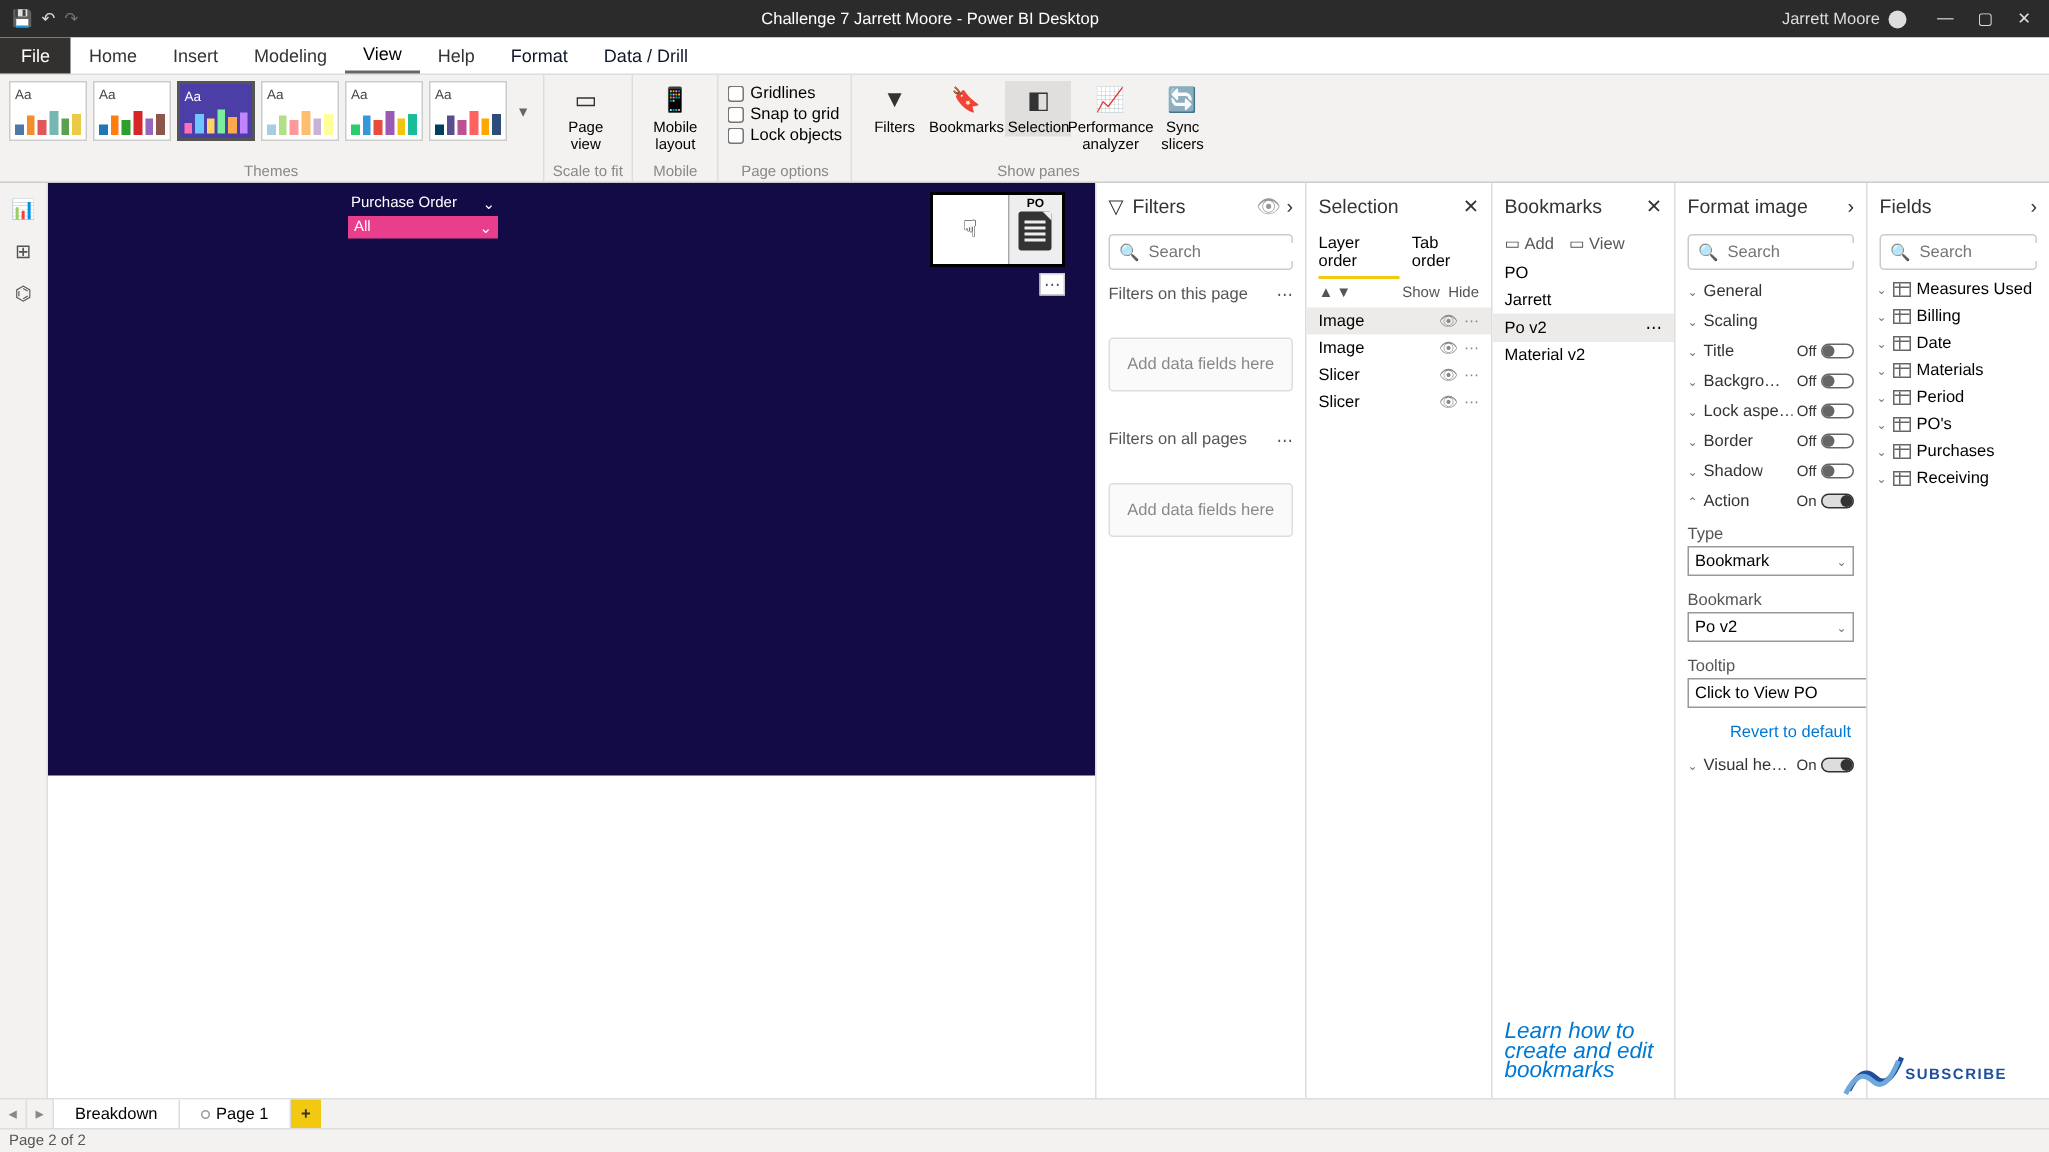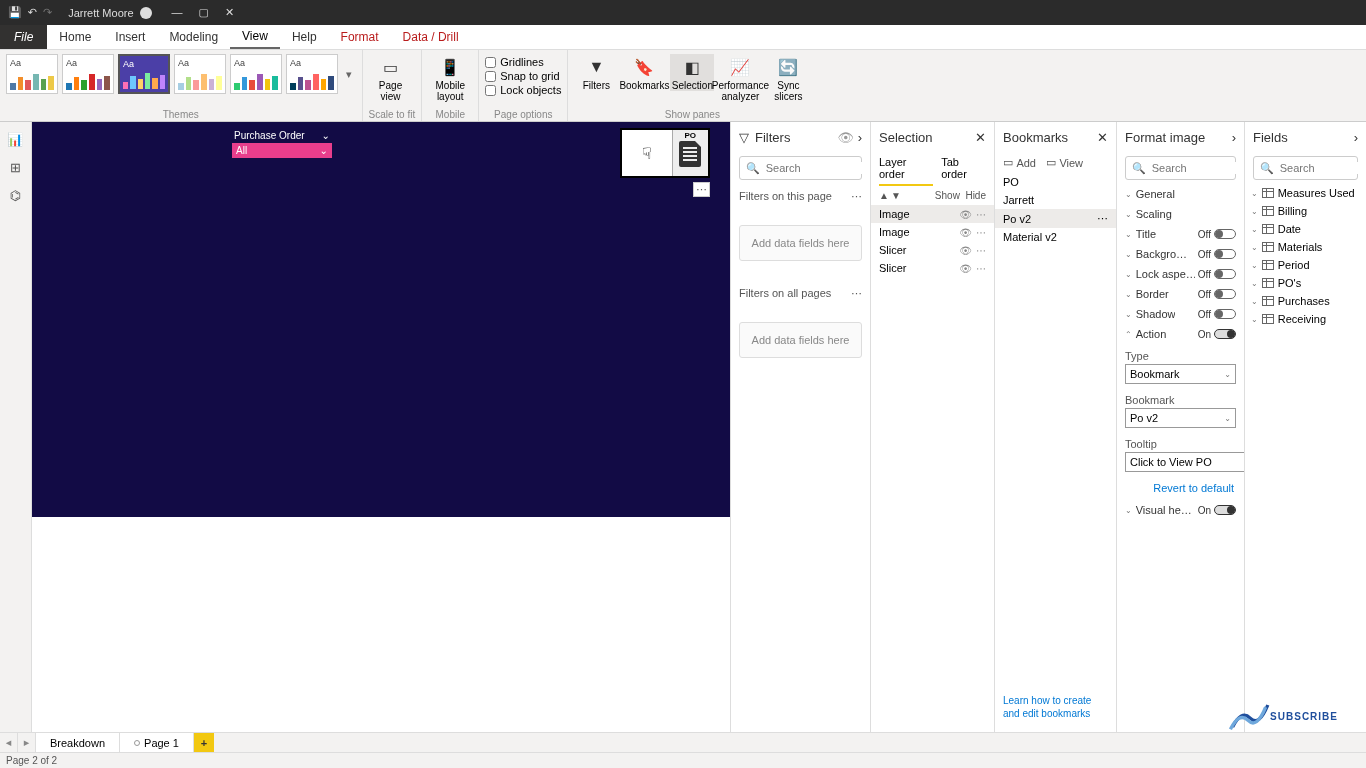--- a/index.html
+++ b/index.html
@@ -9,24 +9,24 @@
   .titlebar { height: 25px; background: #2b2b2b; color: #ddd; display: flex; align-items: center; font-size: 11px; }
   .titlebar .qa { display: flex; gap: 6px; padding: 0 8px; }
   .titlebar .qa span { cursor: pointer; }
   .titlebar .title { flex: 1; text-align: center; color: #fff; }
   .titlebar .user { padding: 0 8px; display: flex; align-items: center; gap: 6px; }
   .titlebar .wbtns { display: flex; gap: 16px; padding: 0 12px; }
   .avatar { width: 12px; height: 12px; border-radius: 50%; background: #ddd; display:inline-block; }
 
   
   .ribbon-tabs { height: 25px; background: #fff; border-bottom: 1px solid #ddd; display: flex; align-items: stretch; font-size: 12px; }
-  .ribbon-tabs .file { background: #323130; color: #fff; padding: 0 14px; display:flex; align-items:center;font-style:italic; }
+  .ribbon-tabs .file { background: #323130; color: #fff; padding: 0 14px; display:flex; align-items:center; }
   .ribbon-tabs .tab { padding: 0 12px; display:flex; align-items:center; color:#333; cursor:pointer; }
   .ribbon-tabs .tab.active { color: #000; border-bottom: 2px solid #666; }
-  .ribbon-tabs .tab.accent { color: #b91c1c; }
+  .ribbon-tabs .tab.accent { color: #0f172a; }
 
   
   .ribbon { height: 72px; background: #f3f2f1; border-bottom: 1px solid #ccc; display:flex; font-size:11px; }
   .group { border-right: 1px solid #ddd; display:flex; flex-direction:column; justify-content:space-between; padding: 4px 6px 0; }
   .group-row { display:flex; gap: 4px; align-items:flex-start; }
   .group-label { text-align:center; color:#888; font-size:10px; padding-bottom:1px; }
   .theme-thumb { width: 52px; height: 40px; background:#fff; border:1px solid #ccc; display:flex; flex-direction:column; justify-content:space-between; padding:3px; cursor:pointer; }
   .theme-thumb.sel { border:2px solid #555; }
   .theme-thumb .aa { font-size:9px; color:#444; }
   .theme-thumb .bars { display:flex; gap:2px; align-items:flex-end; height:18px; }
@@ -80,21 +80,21 @@
   .sel-item { display:flex; justify-content:space-between; align-items:center; padding:3px 8px; cursor:pointer; }
   .sel-item.selrow { background:#edebe9; }
   .sel-item .eye { color:#888; font-size:10px; display:flex; gap:4px;}
 
   
   .bookmarks { width:122px; }
   .bookmarks .acts { display:flex; gap:10px; padding:4px 8px; color:#555;}
   .bookmarks .acts span { display:flex; gap:3px; align-items:center; cursor:pointer;}
   .bm-item { padding:3px 8px; display:flex; justify-content:space-between; align-items:center;}
   .bm-item.selrow { background:#edebe9; }
-  .bm-link { color:#0078d4; padding:8px; font-size:10px; line-height:13px;}
+  .bm-link { color:#0078d4; padding:8px; font-size:15px; line-height:13px;font-style:italic;}
 
   
   .format { width:128px; }
   .prop { display:flex; justify-content:space-between; align-items:center; padding:4px 8px; color:#333;}
   .prop .lbl { display:flex; gap:4px; align-items:center; overflow:hidden; white-space:nowrap; text-overflow:ellipsis; max-width:70px;}
   .chev { font-size:8px; color:#777; }
   .toggle { display:flex; align-items:center; gap:3px; font-size:10px;}
   .toggle .track { width:22px; height:10px; border:1px solid #666; border-radius:6px; position:relative; background:#fff;}
   .toggle .knob { width:8px; height:8px; border-radius:50%; background:#666; position:absolute; top:0; left:0;}
   .toggle.on .knob { left:auto; right:0; background:#333;}
@@ -131,20 +131,21 @@
 </style>
 </head>
 <body>
 
 <div class="titlebar">
   <div class="qa">
     <span>💾</span>
     <span>↶</span>
     <span style="opacity:.4">↷</span>
   </div>
+  <div class="title">Challenge 7 Jarrett Moore - Power BI Desktop</div>
   <div class="user">
     <span>Jarrett Moore</span>
     <span class="avatar"></span>
   </div>
   <div class="wbtns">
     <span>—</span>
     <span>▢</span>
     <span>✕</span>
   </div>
 </div>

